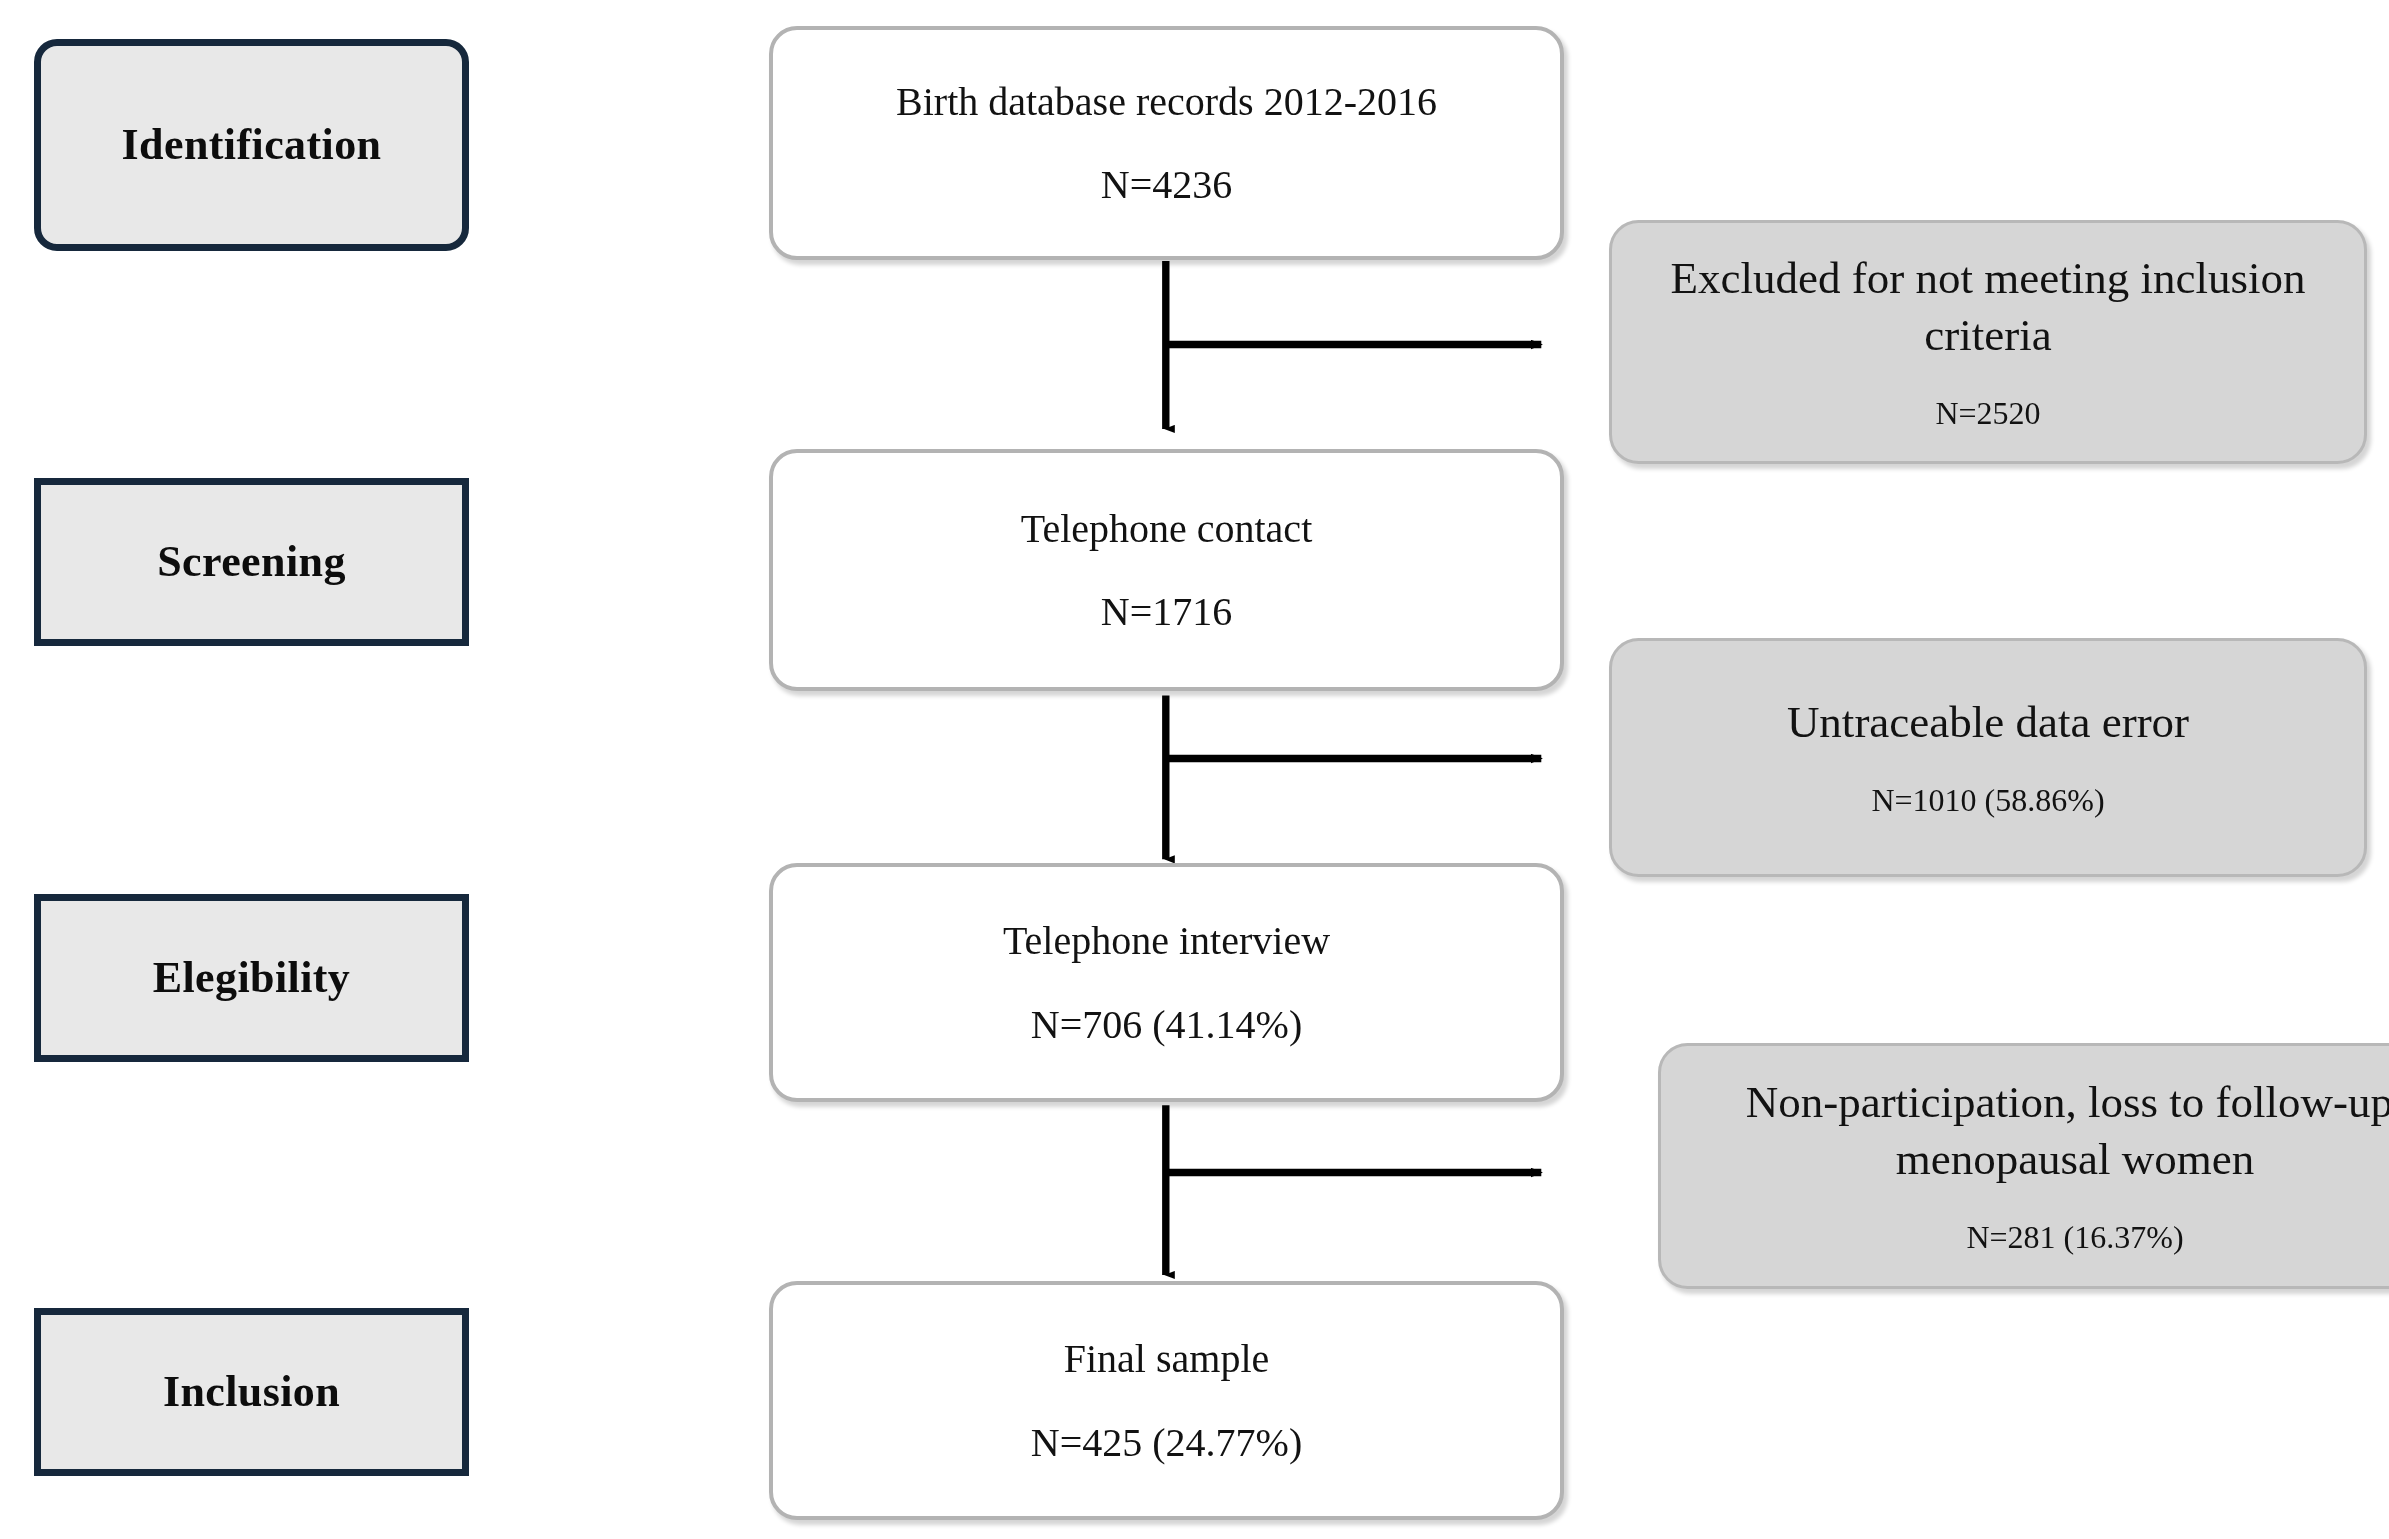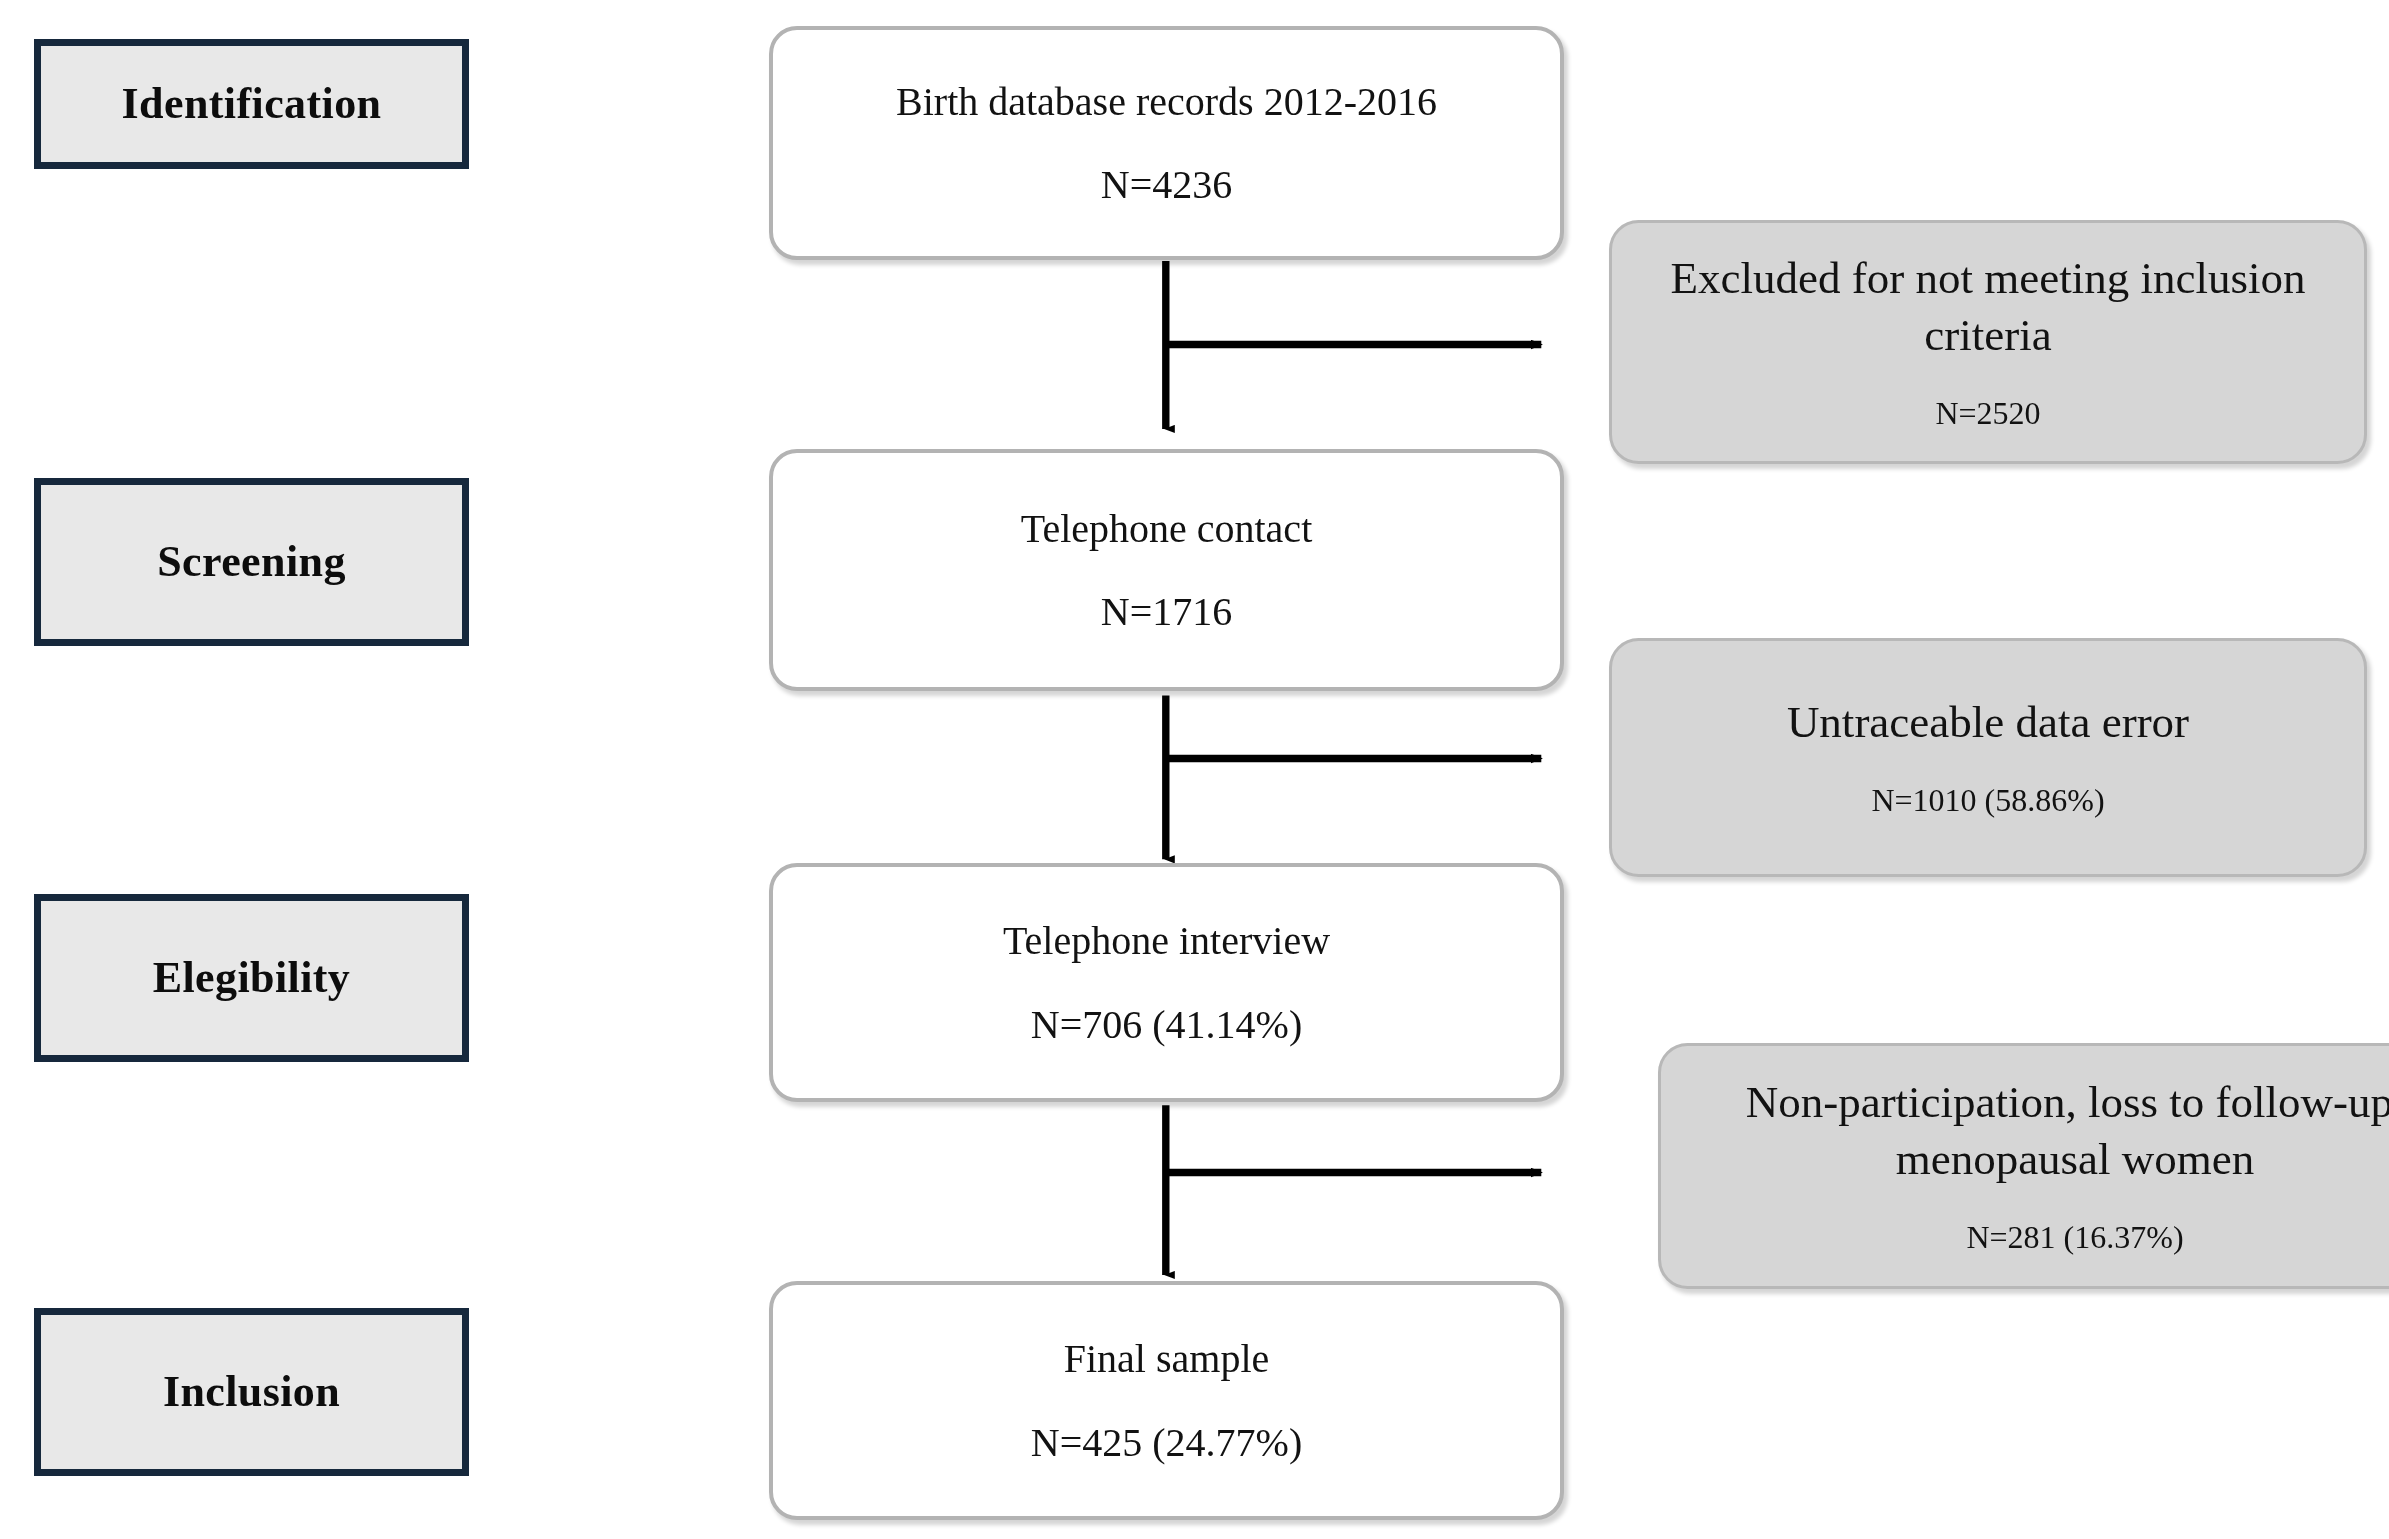--- a/index.html
+++ b/index.html
@@ -126,21 +126,21 @@
       <line x1="1422" y1="848" x2="1422" y2="1048" stroke="#000000" stroke-width="9" marker-end="url(#arrowDown)"></line>
       <line x1="1422" y1="925" x2="1880" y2="925" stroke="#000000" stroke-width="9" marker-end="url(#arrowRight)"></line>
     </g>
 
     <g>
       <line x1="1422" y1="1348" x2="1422" y2="1555" stroke="#000000" stroke-width="9" marker-end="url(#arrowDown)"></line>
       <line x1="1422" y1="1430" x2="1880" y2="1430" stroke="#000000" stroke-width="9" marker-end="url(#arrowRight)"></line>
     </g>
   </svg>
 
-  <div class="stage-box" style="left:34px; top:39px; width:435px; height:130px;">
+  <div class="stage-box" style="left:34px; top:39px; width:435px; height:212px;border-radius:23px;">
     <span class="stage-label">Identification</span>
   </div>
 
   <div class="stage-box" style="left:34px; top:478px; width:435px; height:168px;">
     <span class="stage-label">Screening</span>
   </div>
 
   <div class="stage-box" style="left:34px; top:894px; width:435px; height:168px;">
     <span class="stage-label">Elegibility</span>
   </div>

